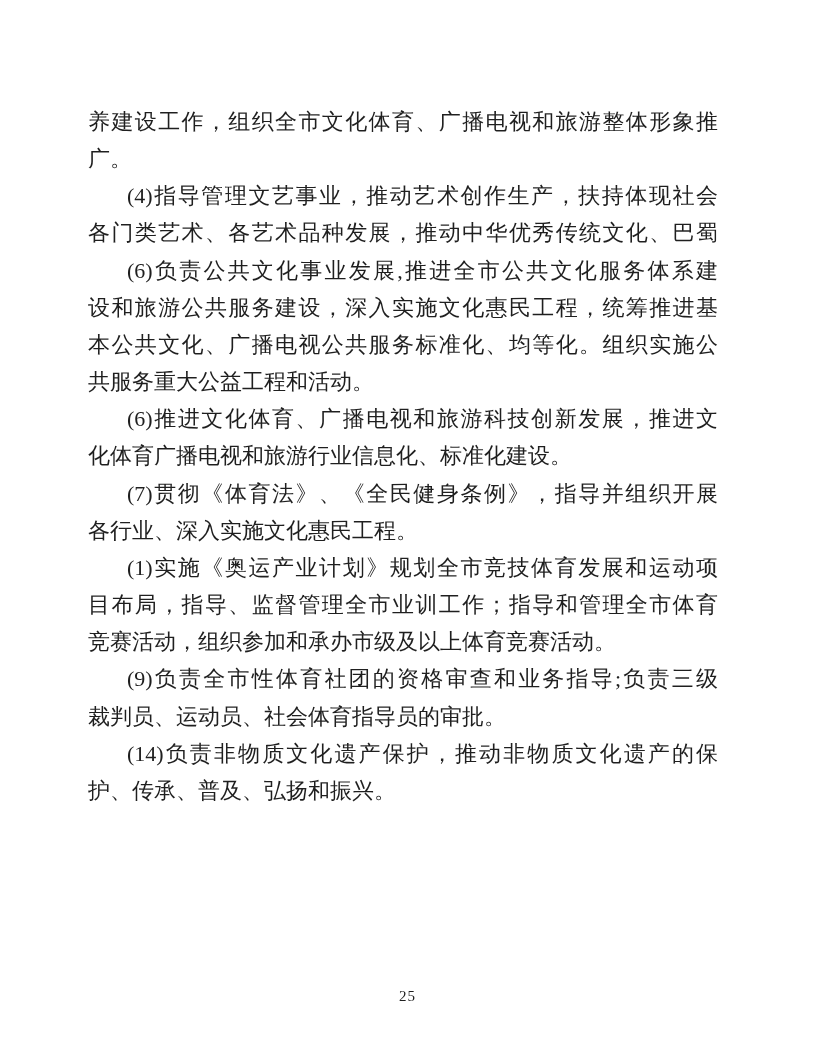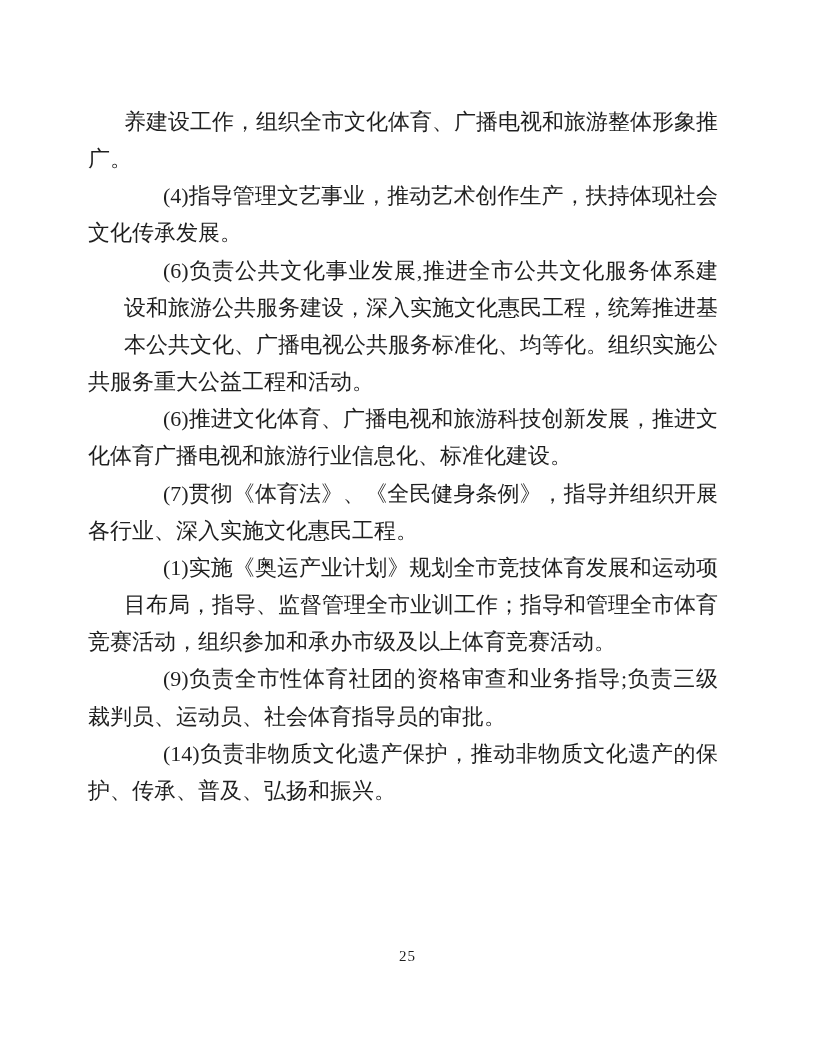--- a/index.html
+++ b/index.html
@@ -33,45 +33,44 @@
     -webkit-font-smoothing: antialiased;
   }
   .text-block .line {
     white-space: nowrap;
     text-align: left;
   }
   .text-block .line.full {
     white-space: normal;
     text-align: justify;
     text-align-last: justify;
-    margin-left: 36px;
   }
   .text-block .line.indent {
     padding-left: 39px;
   }
   .page-number {
     position: absolute;
     left: 0;
-    top: 948px;
+    top: 988px;
     width: 815px;
     text-align: center;
     font-size: 15px;
     color: #1f1f1f;
     letter-spacing: 1px;
   }
 </style>
 </head>
 <body>
 
 <div class="page">
   <div class="text-block">
       <div class="line full">养建设工作，组织全市文化体育、广播电视和旅游整体形象推</div>
       <div class="line">广。</div>
       <div class="line indent full">(4)指导管理文艺事业，推动艺术创作生产，扶持体现社会</div>
-      <div class="line">文化传承发展。</div>
+      <div class="line full">各门类艺术、各艺术品种发展，推动中华优秀传统文化、巴蜀</div>
       <div class="line indent full">(6)负责公共文化事业发展,推进全市公共文化服务体系建</div>
       <div class="line full">设和旅游公共服务建设，深入实施文化惠民工程，统筹推进基</div>
       <div class="line full">本公共文化、广播电视公共服务标准化、均等化。组织实施公</div>
       <div class="line">共服务重大公益工程和活动。</div>
       <div class="line indent full">(6)推进文化体育、广播电视和旅游科技创新发展，推进文</div>
       <div class="line">化体育广播电视和旅游行业信息化、标准化建设。</div>
       <div class="line indent full">(7)贯彻《体育法》、《全民健身条例》，指导并组织开展</div>
       <div class="line">各行业、深入实施文化惠民工程。</div>
       <div class="line indent full">(1)实施《奥运产业计划》规划全市竞技体育发展和运动项</div>
       <div class="line full">目布局，指导、监督管理全市业训工作；指导和管理全市体育</div>

